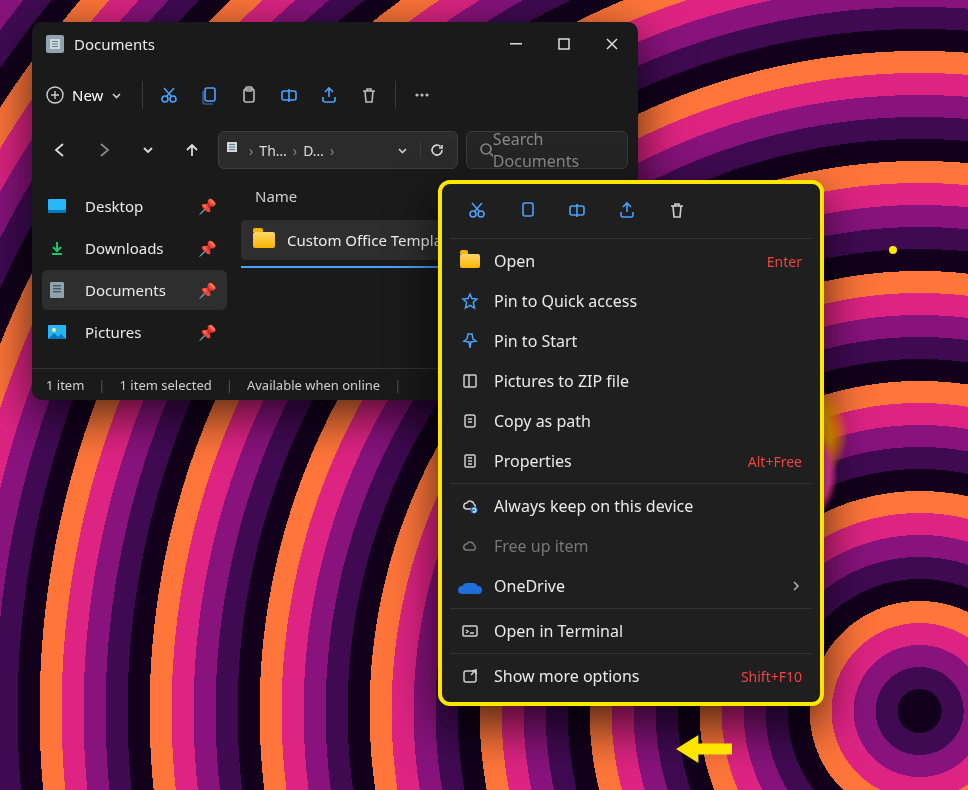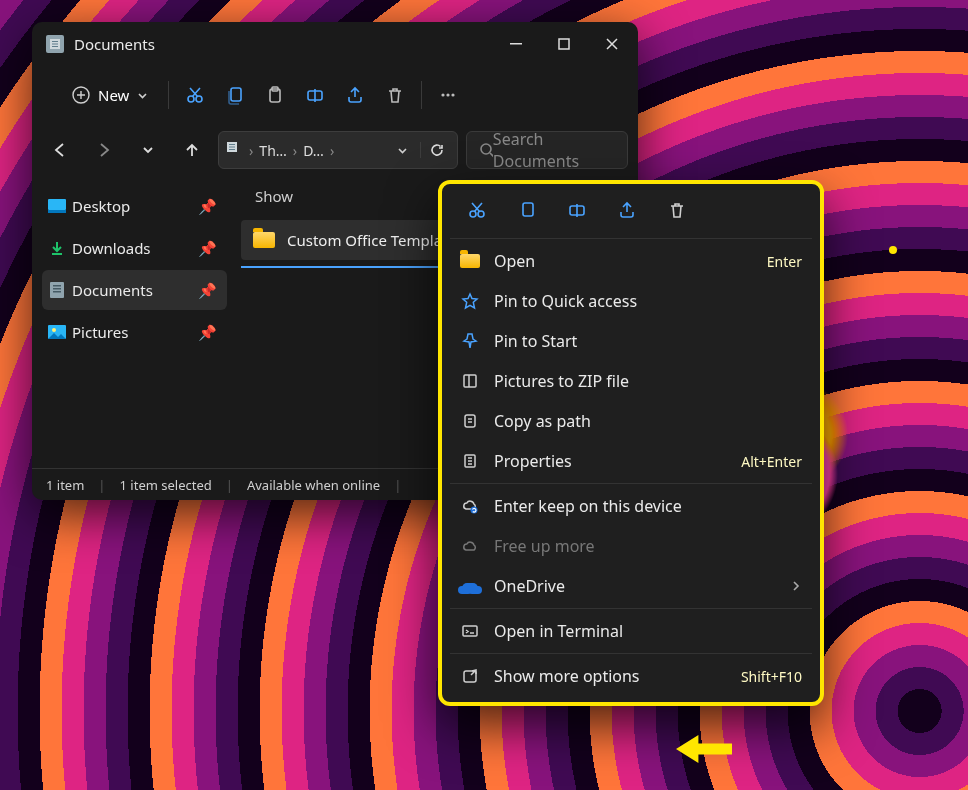--- a/index.html
+++ b/index.html
@@ -13,37 +13,37 @@
       radial-gradient(circle at 80% 60%, #ff4da6 0 6%, transparent 7%),
       radial-gradient(circle at 82% 55%, #ffae00 0 4%, transparent 6%),
       repeating-radial-gradient(circle at 95% 90%, #110018 0 22px, #3a0d4a 22px 44px, #7a1870 44px 66px, #c72c7b 66px 88px, #ff7a49 88px 110px),
       radial-gradient(circle at 30% 30%, #060010 0 40%, #000 80%);
     filter: blur(.3px) saturate(1.2);
   }
 
   
   .window {
     position: absolute; left: 32px; top: 22px;
-    width: 606px; height: 478px;
+    width: 606px; height: 378px;
     background: #1a1a1a;
     border-radius: 10px;
     box-shadow: 0 14px 50px rgba(0,0,0,.7);
     color: #eaeaea;
     display: flex; flex-direction: column;
   }
   .titlebar {
     height: 44px; display: flex; align-items: center; padding: 0 2px 0 14px;
     font-size: 15px;
   }
   .titlebar .appicon { width:18px; height:18px; background:#90a4ae; border-radius:2px; display:grid; place-items:center; margin-right:10px;}
   .titlebar .spacer { flex:1; }
   .winbtn { width:48px; height:44px; display:grid; place-items:center; color:#ddd; }
 
   .toolbar {
-    height: 58px; display:flex; align-items:center; gap: 0; padding: 0 26px;
+    height: 58px; display:flex; align-items:center; gap: 0; padding: 0 0;
   }
   .tool-new { display:flex; align-items:center; gap:8px; padding:6px 14px; border-radius:6px; color:#fff; font-size:15px;}
   .tdiv { width:1px; height:28px; background:#3a3a3a; margin:0 6px;}
   .tbtn { width:40px; height:40px; display:grid; place-items:center; border-radius:6px; color:#4aa3ff; }
   .tbtn.gray { color:#bbb; }
 
   .navrow {
     height: 52px; display:flex; align-items:center; gap:8px; padding: 0 10px;
   }
   .navbtn { width:36px; height:36px; display:grid; place-items:center; color:#ddd; border-radius:6px;}
@@ -54,21 +54,21 @@
   .addr .sep { color:#888; }
   .addr .drop { margin-left:auto; color:#bbb; padding:0 6px;}
   .addr .refresh { color:#ddd; padding:0 4px 0 8px; border-left:1px solid #3d3d3d;}
   .search {
     flex:1; height:38px; background:#252525; border:1px solid #3a3a3a; border-radius:6px;
     display:flex; align-items:center; padding:0 12px; color:#888;
   }
 
   .body { flex:1; display:flex; overflow:hidden; }
   .sidebar { width:205px; padding:10px 10px 0 10px; display:flex; flex-direction:column; gap:2px; }
-  .navitem { height:40px; display:flex; align-items:center; gap:6px; padding:0 10px 0 6px; border-radius:6px; font-size:15px; }
+  .navitem { height:40px; display:flex; align-items:center; gap:19px; padding:0 10px 0 6px; border-radius:6px; font-size:15px; }
   .navitem.selected { background:#2e2e2e; }
   .navitem .pin { margin-left:auto; color:#9aa0a6; }
   .nicon { width:18px; height:18px; display:grid; place-items:center; }
 
   .content { flex:1; display:flex; flex-direction:column; }
   .colhead { height:40px; display:flex; align-items:center; padding:0 18px; color:#cfcfcf; font-size:15px; gap:10px;}
   .colhead .chev { margin-left:auto; color:#aaa;}
   .filerow { height:40px; margin:4px 12px 0 4px; display:flex; align-items:center; gap:12px; padding:0 12px; border-radius:4px; background:#2e2e2e; color:#eee; font-size:15px;}
   .foldericon { width:22px; height:16px; background:linear-gradient(#ffd76a,#f7b500); border-radius:2px; position:relative;}
   .foldericon::before{content:"";position:absolute;top:-4px;left:0;width:10px;height:4px;background:#f7b500;border-radius:2px 2px 0 0;}
@@ -86,21 +86,21 @@
   }
   .ctx-icons { height:52px; display:flex; align-items:center; gap:20px; padding:0 20px; }
   .ctx-icons .ci { width:30px; height:30px; display:grid; place-items:center; color:#4aa3ff; }
   .ctx-icons .ci.gray { color:#cfcfcf; }
   .ctx-sep { height:1px; background:#333; margin:2px 8px;}
   .ctx-item {
     height:40px; display:flex; align-items:center; gap:14px; padding:0 18px;
     font-size:16px; border-radius:6px;
   }
   .ctx-item.disabled { color:#777; }
-  .ctx-item .hint { margin-left:auto; color:#fef9c3; font-size:14px; }
+  .ctx-item .hint { margin-left:auto; color:#ef4444; font-size:14px; }
   .ctx-item .chev { margin-left:auto; color:#aaa; }
   .cicn { width:20px; height:20px; display:grid; place-items:center; color:#cfcfcf; flex:0 0 20px;}
   .cicn.blue { color:#4aa3ff; }
   .cicn.fold { width:20px; height:14px; background:linear-gradient(#ffd76a,#f7b500); border-radius:2px; position:relative;}
   .cicn.fold::before{content:"";position:absolute;top:-4px;left:0;width:8px;height:4px;background:#f7b500;border-radius:2px 2px 0 0;}
   .onedrive-dot { width:16px; height:10px; background:#1e6fd9; border-radius:5px; box-shadow:-5px 2px 0 -1px #1e6fd9, 5px 2px 0 -1px #1e6fd9; margin-top:4px;}
 
   .arrow {
     position:absolute; left:676px; top:735px; width:56px; height:28px;
     background:#ffe600; clip-path: polygon(0 30%, 60% 30%, 60% 0, 100% 50%, 60% 100%, 60% 70%, 0 70%);
@@ -298,21 +298,21 @@
               <path d="M0 14l6-6 4 4 3-3 5 5v0H0" fill="#0277bd"></path>
             </svg>
           </span>
         <span>Pictures</span>
         <span class="pin">📌</span>
       </div>
     </div>
 
     <div class="content">
       <div class="colhead">
-        <span>Show</span>
+        <span>Name</span>
         <span class="chev">
             <svg width="12" height="12">
               <path d="M2 8l4-4 4 4" fill="none" stroke="#aaa" stroke-width="1.6"></path>
             </svg>
           </span>
       </div>
       <div class="filerow">
         <span class="foldericon"></span>
         <span>Custom Office Templates</span>
       </div>
@@ -402,40 +402,40 @@
     <span>Copy as path</span>
   </div>
   <div class="ctx-item">
     <span class="cicn">
         <svg width="18" height="18">
           <rect x="4" y="3" width="10" height="12" rx="1" fill="none" stroke="currentColor" stroke-width="1.5"></rect>
           <path d="M7 6h4M7 9h4M7 12h4" stroke="currentColor" stroke-width="1.5"></path>
         </svg>
       </span>
     <span>Properties</span>
-    <span class="hint">Alt+Enter</span>
+    <span class="hint">Alt+Free</span>
   </div>
   <div class="ctx-sep"></div>
   <div class="ctx-item">
     <span class="cicn">
         <svg width="18" height="18">
           <path d="M5 12a3 3 0 0 1 .7-5.9A4 4 0 0 1 13 7a3 3 0 0 1 0 5z" fill="none" stroke="#cfcfcf" stroke-width="1.5"></path>
           <circle cx="13" cy="13" r="3.5" fill="#1e6fd9"></circle>
           <path d="M11.5 12.5a1.8 1.8 0 1 1 .3 2" fill="none" stroke="#fff" stroke-width="1.2"></path>
         </svg>
       </span>
-    <span>Enter keep on this device</span>
+    <span>Always keep on this device</span>
   </div>
   <div class="ctx-item disabled">
     <span class="cicn">
         <svg width="18" height="18">
           <path d="M5 13a3 3 0 0 1 .7-5.9A4 4 0 0 1 13 8a3 3 0 0 1 0 5z" fill="none" stroke="#777" stroke-width="1.5"></path>
         </svg>
       </span>
-    <span>Free up more</span>
+    <span>Free up item</span>
   </div>
   <div class="ctx-item">
     <span class="cicn">
         <span class="onedrive-dot"></span>
       </span>
     <span>OneDrive</span>
     <span class="chev">
         <svg width="12" height="12">
           <path d="M4 2l4 4-4 4" fill="none" stroke="#aaa" stroke-width="1.6"></path>
         </svg>

